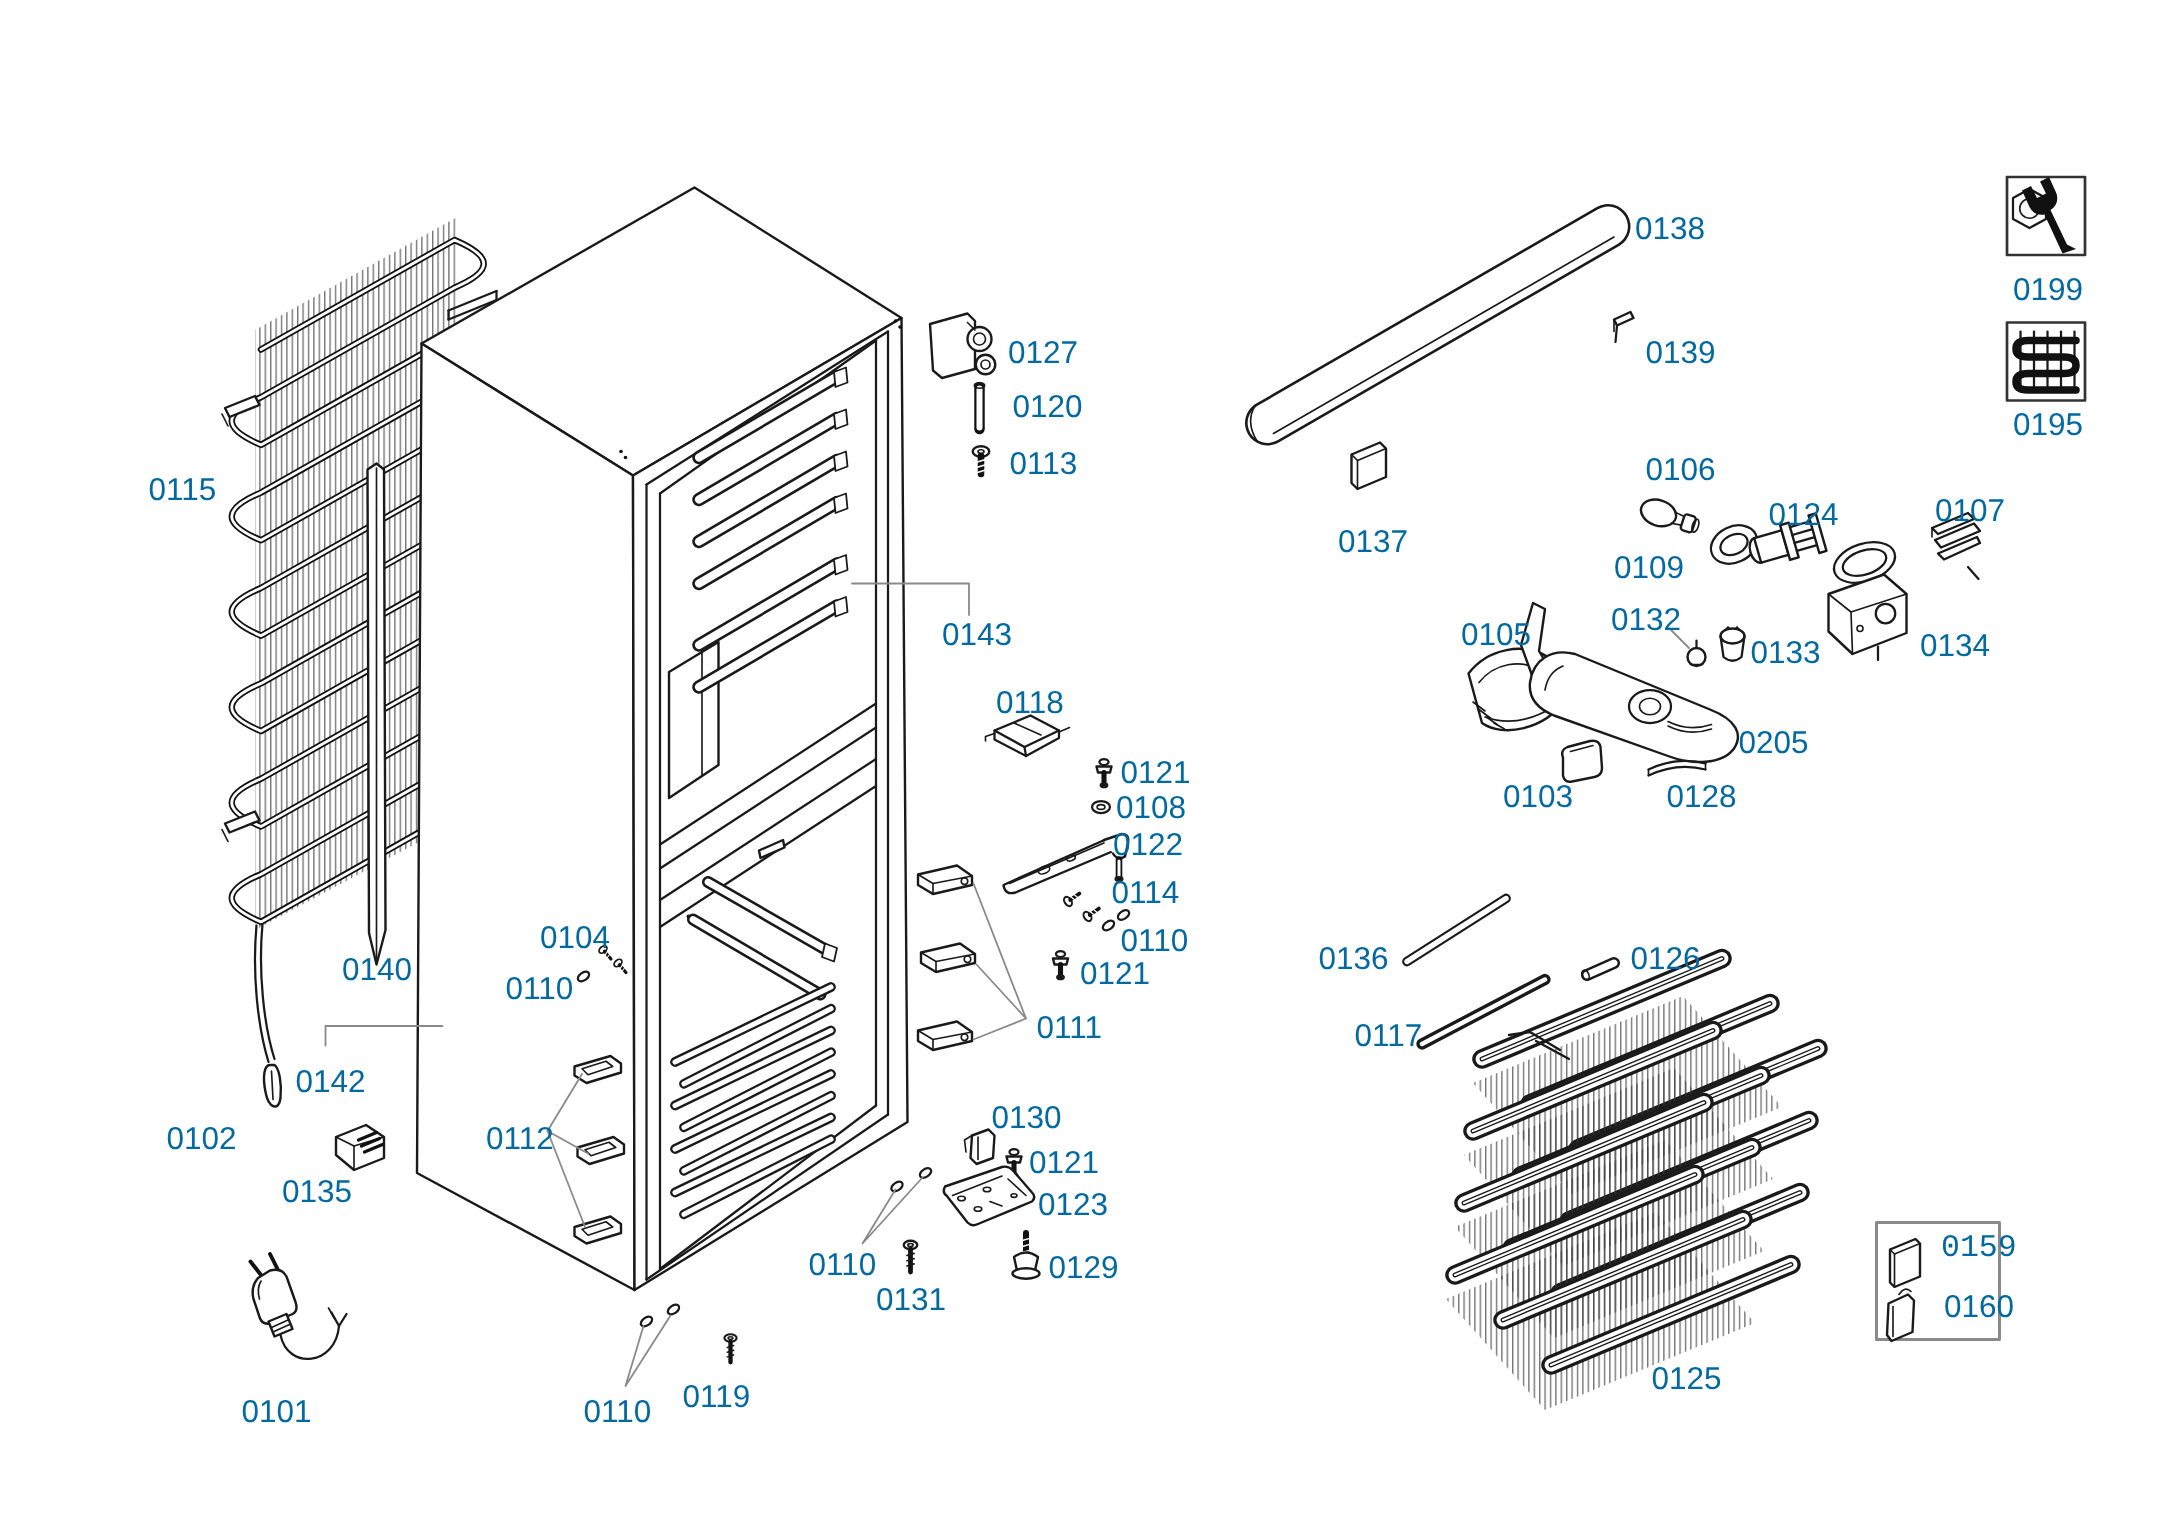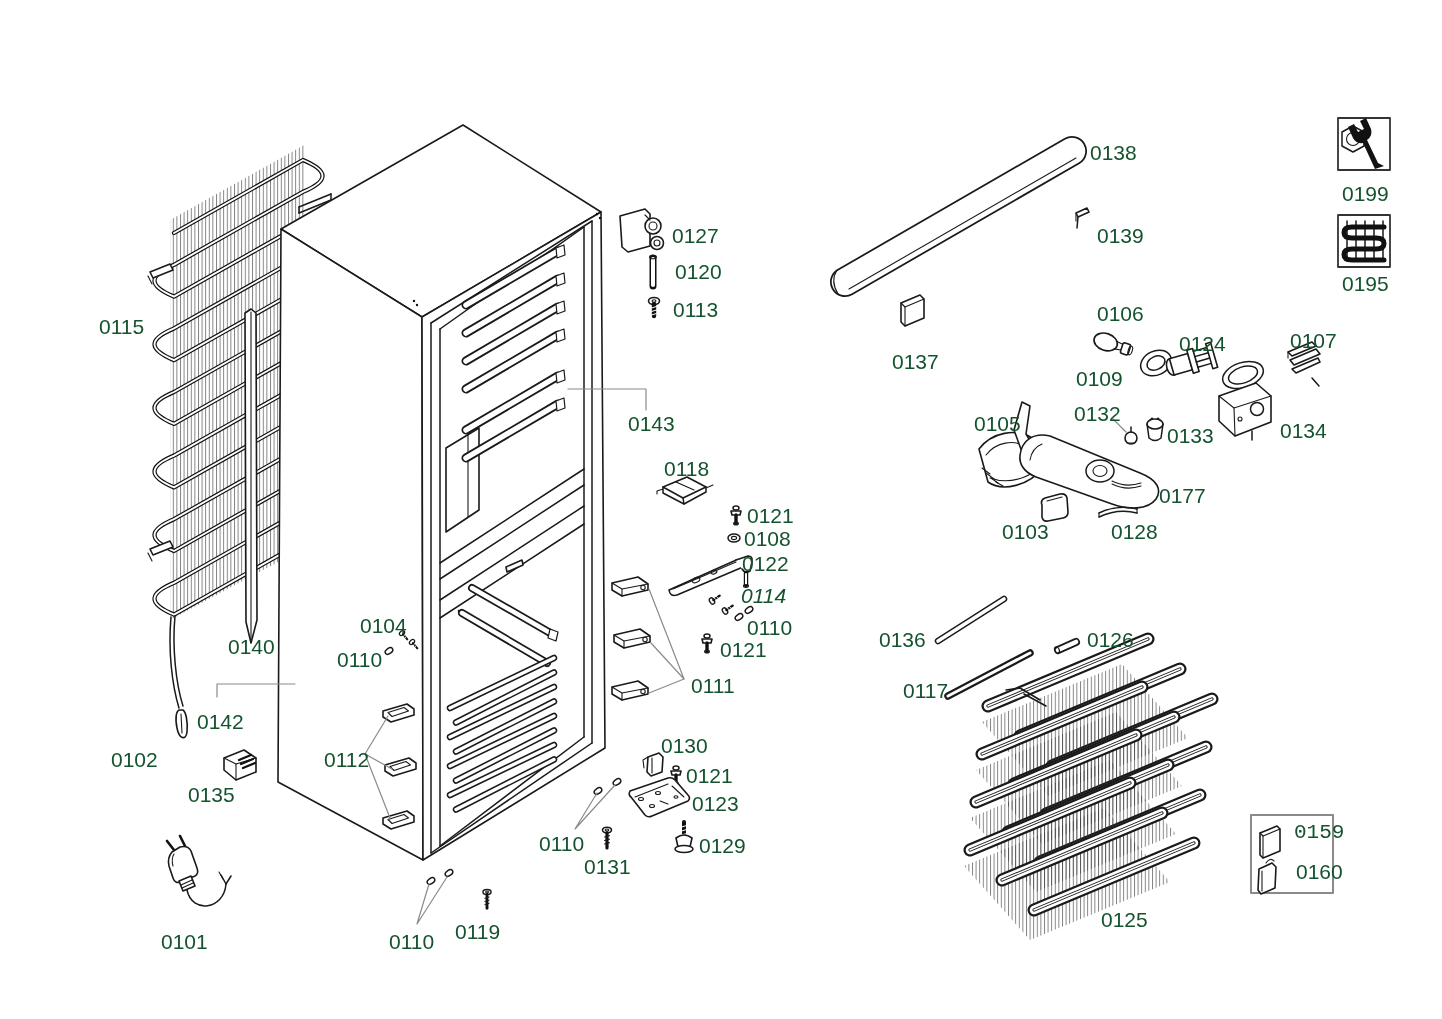--- a/index.html
+++ b/index.html
@@ -5,21 +5,21 @@
   html,body{margin:0;padding:0;background:#fff;}
   #stage{position:relative;width:1442px;height:1019px;background:#fff;overflow:hidden;
          font-family:"Liberation Sans",sans-serif;}
   #art{position:absolute;left:0;top:0;}
   svg *{stroke-linecap:round;stroke-linejoin:round;}
   .ln{fill:none;stroke:#1a1a1a;stroke-width:1.5;}
   .f{fill:#ffffff;stroke:#1a1a1a;stroke-width:1.6;}
   .thin{fill:none;stroke:#1a1a1a;stroke-width:1.1;}
   .gray{fill:none;stroke:#8a8a8a;stroke-width:1.2;}
   .blk{fill:#111;stroke:none;}
-  .part-label{position:absolute;font-size:21px;color:#14532d;white-space:nowrap;line-height:1;}
+  .part-label{position:absolute;font-size:21px;color:#0369a1;white-space:nowrap;line-height:1;}
   #footer-code{position:absolute;left:14px;top:980px;font-size:20px;color:#0b0b0b;
                letter-spacing:0.3px;}
 </style>
 </head>
 <body>
 
 <div id="stage">
 
 <svg id="art" width="1442" height="1019" viewBox="0 0 1442 1019">
   <defs>
@@ -514,21 +514,21 @@
 <div id="labels">
       <span class="part-label" style="left: 99px; top: 316px;">0115</span>
       <span class="part-label" style="left: 672px; top: 225px;">0127</span>
       <span class="part-label" style="left: 675px; top: 261px;">0120</span>
       <span class="part-label" style="left: 673px; top: 299px;">0113</span>
       <span class="part-label" style="left: 628px; top: 413px;">0143</span>
       <span class="part-label" style="left: 664px; top: 458px;">0118</span>
       <span class="part-label" style="left: 747px; top: 505px;">0121</span>
       <span class="part-label" style="left: 744px; top: 528px;">0108</span>
       <span class="part-label" style="left: 742px; top: 553px;">0122</span>
-      <span class="part-label" style="left: 741px; top: 585px; font-style: italic;">0114</span>
+      <span class="part-label" style="left: 741px; top: 585px;">0114</span>
       <span class="part-label" style="left: 747px; top: 617px;">0110</span>
       <span class="part-label" style="left: 720px; top: 639px;">0121</span>
       <span class="part-label" style="left: 691px; top: 675px;">0111</span>
       <span class="part-label" style="left: 360px; top: 615px;">0104</span>
       <span class="part-label" style="left: 337px; top: 649px;">0110</span>
       <span class="part-label" style="left: 228px; top: 636px;">0140</span>
       <span class="part-label" style="left: 197px; top: 711px;">0142</span>
       <span class="part-label" style="left: 111px; top: 749px;">0102</span>
       <span class="part-label" style="left: 188px; top: 784px;">0135</span>
       <span class="part-label" style="left: 308px; top: 749px; margin-left: 16px;">0112</span>
@@ -545,21 +545,21 @@
       <span class="part-label" style="left: 1097px; top: 225px;">0139</span>
       <span class="part-label" style="left: 892px; top: 324px; margin-top: 27px;">0137</span>
       <span class="part-label" style="left: 1097px; top: 303px;">0106</span>
       <span class="part-label" style="left: 1076px; top: 368px;">0109</span>
       <span class="part-label" style="left: 1179px; top: 333px;">0124</span>
       <span class="part-label" style="left: 1290px; top: 330px;">0107</span>
       <span class="part-label" style="left: 1074px; top: 403px;">0132</span>
       <span class="part-label" style="left: 1167px; top: 425px;">0133</span>
       <span class="part-label" style="left: 1280px; top: 420px;">0134</span>
       <span class="part-label" style="left: 974px; top: 413px;">0105</span>
-      <span class="part-label" style="left: 1159px; top: 485px;">0177</span>
+      <span class="part-label" style="left: 1159px; top: 485px;">0205</span>
       <span class="part-label" style="left: 1002px; top: 521px;">0103</span>
       <span class="part-label" style="left: 1111px; top: 521px;">0128</span>
       <span class="part-label" style="left: 879px; top: 629px;">0136</span>
       <span class="part-label" style="left: 1087px; top: 629px;">0126</span>
       <span class="part-label" style="left: 889px; top: 680px; margin-left: 14px;">0117</span>
       <span class="part-label" style="left: 1101px; top: 909px;">0125</span>
       <span class="part-label" style="left: 1342px; top: 183px;">0199</span>
       <span class="part-label" style="left: 1342px; top: 273px;">0195</span>
       <span class="part-label" style="left: 1294px; top: 822px; font-family: Liberation Mono, monospace;">0159</span>
       <span class="part-label" style="left: 1296px; top: 861px;">0160</span>

